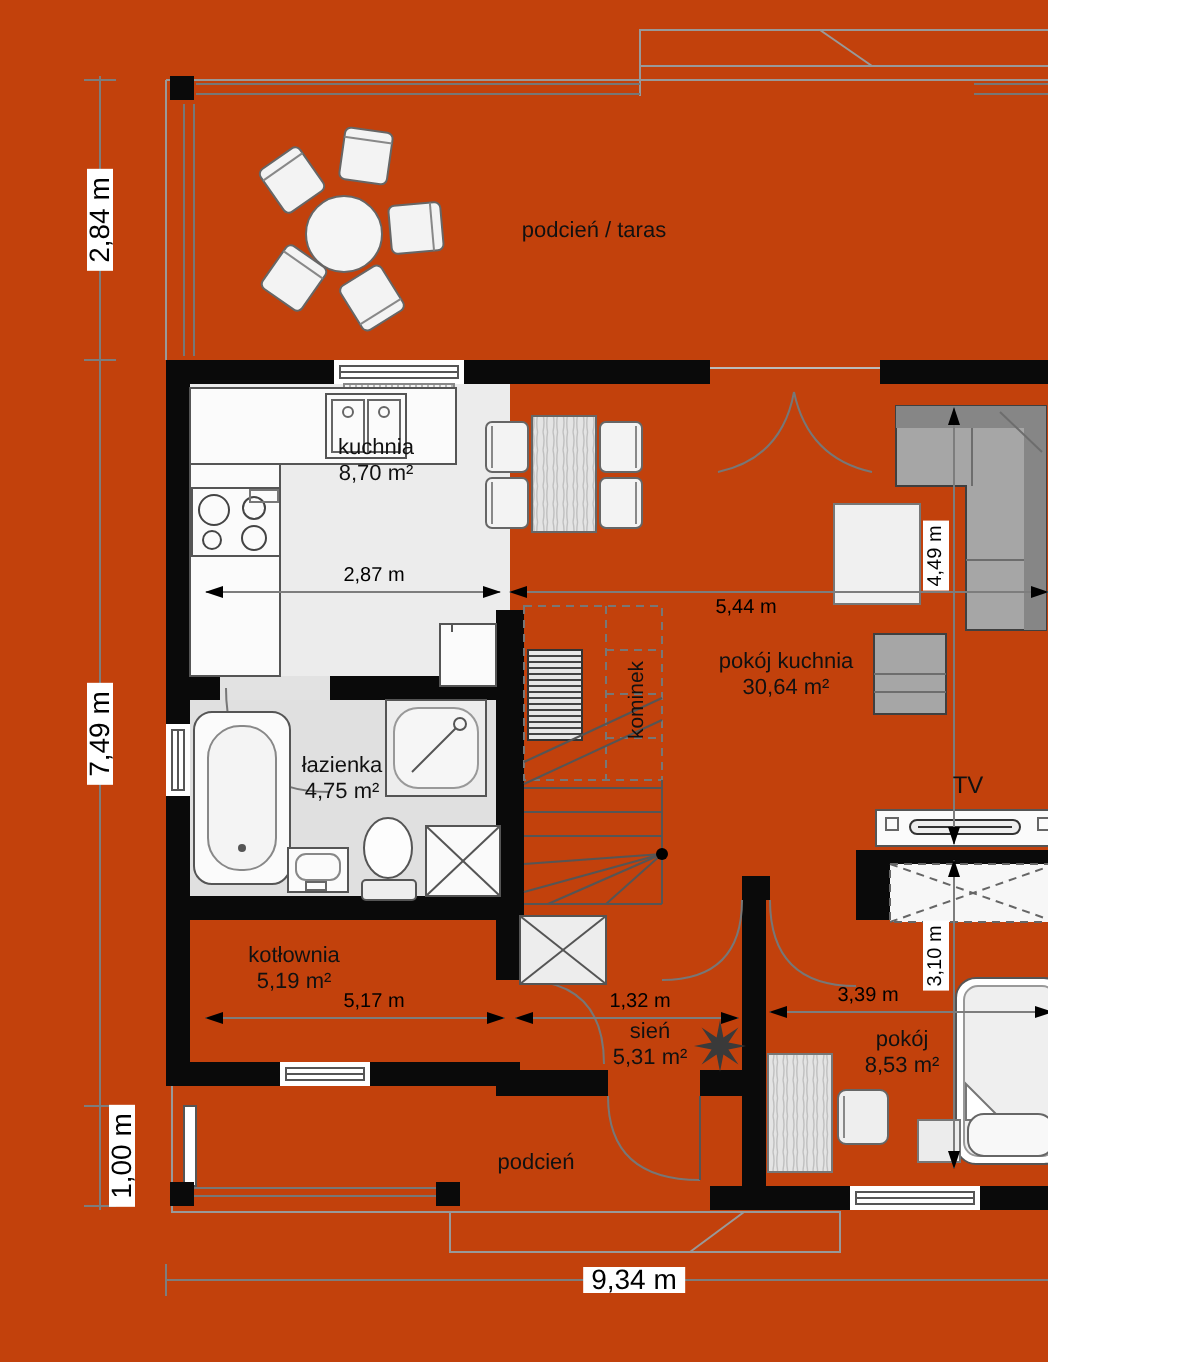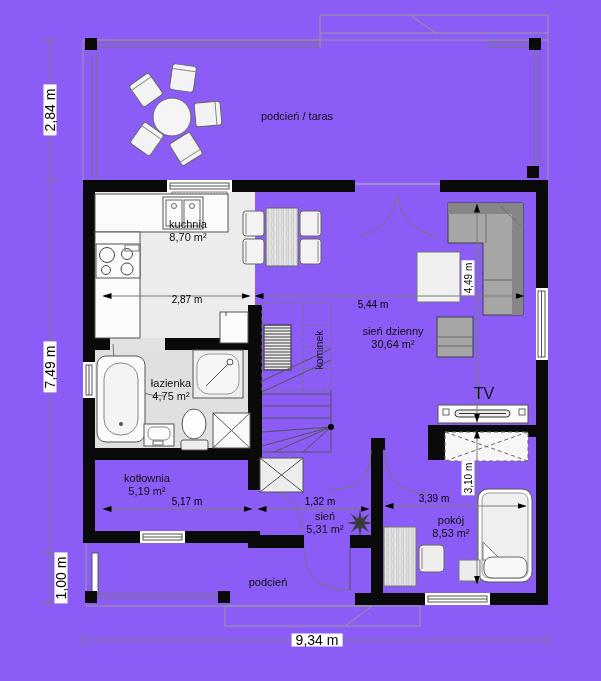--- a/index.html
+++ b/index.html
@@ -1,16 +1,16 @@
 <!DOCTYPE html>
 <html><head>
 <meta charset="utf-8">
 <style>
   html,body{margin:0;padding:0;background:#fff;}
-  #plan{position:relative;width:601px;height:681px;background:#8b5cf6;overflow:hidden;
+  #plan{position:relative;width:524px;height:681px;background:#c2410c;overflow:hidden;
         font-family:"Liberation Sans",sans-serif;}
   #plan svg{position:absolute;left:0;top:0;}
   .w{fill:#0a0a0a;}
   .thin{stroke:#999;fill:none;stroke-width:1;}
   .beam{stroke:#777;stroke-width:1;}
   .furn{fill:#fbfbfb;stroke:#555;stroke-width:1;}
   .soft{fill:#f3f3f3;stroke:#666;stroke-width:1;}
   .gray{fill:#a6a6a6;stroke:#3f3f3f;stroke-width:1;}
   .arc{fill:none;stroke:#777;stroke-width:1;}
   .diml{stroke:#7d7d7d;stroke-width:1;}
@@ -296,21 +296,21 @@
 </svg>
 
   <div class="lbl" style="left:297px;top:116px">podcień / taras</div>
 
   <div class="lbl" style="left:188px;top:231px">
     <div>kuchnia</div>
     <div>8,70 m²</div>
   </div>
 
   <div class="lbl" style="left:393px;top:338px">
-    <div>sień dzienny</div>
+    <div>pokój kuchnia</div>
     <div>30,64 m²</div>
   </div>
 
   <div class="lbl" style="left:171px;top:390px">
     <div>łazienka</div>
     <div>4,75 m²</div>
   </div>
 
   <div class="lbl" style="left:147px;top:485px">
     <div>kotłownia</div>
@@ -323,23 +323,23 @@
   </div>
 
   <div class="lbl" style="left:451px;top:527px">
     <div>pokój</div>
     <div>8,53 m²</div>
   </div>
 
   <div class="lbl" style="left:268px;top:582px">podcień</div>
 
   <div class="lbl small v" style="left:319px;top:350px">kominek</div>
-  <div class="lbl" style="left:484px;top:393px;font-size:16px">TV</div>
-
-  <div class="lbl dim" style="left:187px;top:299px">2,87 m</div>
+  <div class="lbl" style="left:484px;top:393px;font-size:12px">TV</div>
+
+  <div class="lbl dim" style="left:187px;top:288px">2,87 m</div>
   <div class="lbl dim" style="left:373px;top:304px">5,44 m</div>
   <div class="lbl dim v" style="left:468px;top:278px;background:#fff;padding:0 2px">4,49 m</div>
   <div class="lbl dim" style="left:187px;top:501px">5,17 m</div>
   <div class="lbl dim" style="left:320px;top:501px">1,32 m</div>
   <div class="lbl dim" style="left:434px;top:498px">3,39 m</div>
   <div class="lbl dim v" style="left:468px;top:478px;background:#fff;padding:0 2px">3,10 m</div>
 
   <div class="lbl outer v" style="left:50px;top:110px">2,84 m</div>
   <div class="lbl outer v" style="left:50px;top:367px">7,49 m</div>
   <div class="lbl outer v" style="left:61px;top:578px">1,00 m</div>

